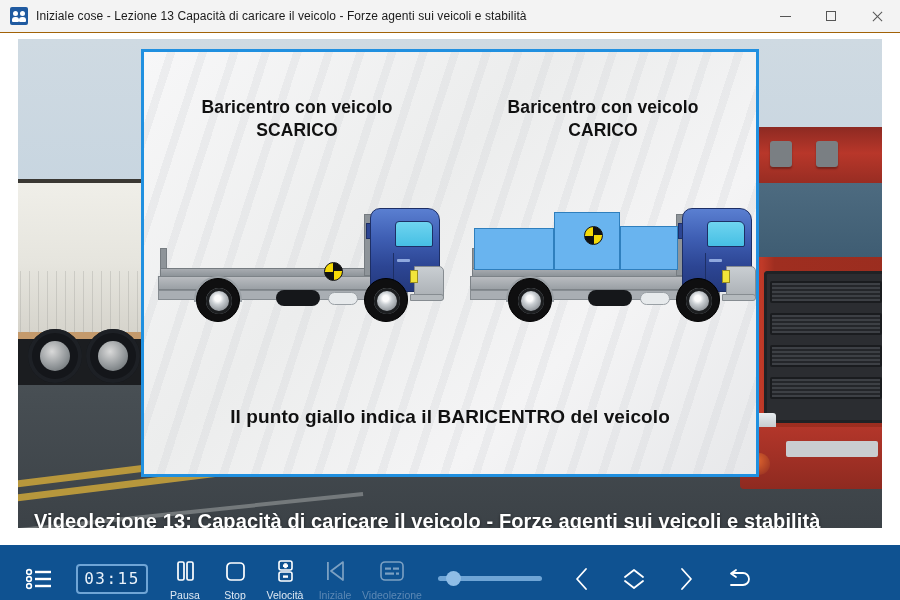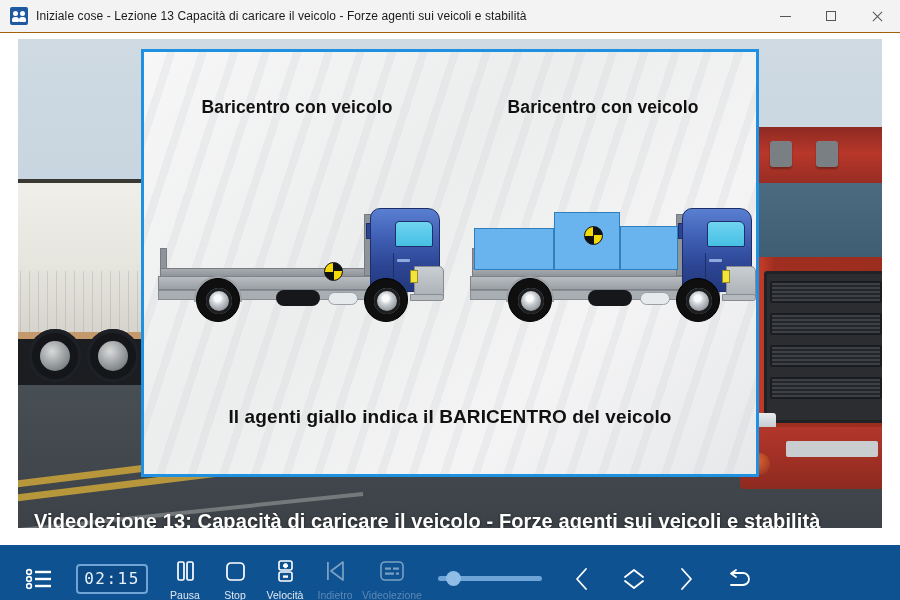--- a/index.html
+++ b/index.html
@@ -441,23 +441,25 @@
             <div class="plate"></div>
           </div>
         <div class="fog"></div>
       </div>
 
       <div class="slide">
 
         <div class="slide-heads">
           <div class="slide-head">
             <span>Baricentro con veicolo</span>
+            <span class="l2">SCARICO</span>
           </div>
           <div class="slide-head">
             <span>Baricentro con veicolo</span>
+            <span class="l2">CARICO</span>
           </div>
         </div>
 
         <div class="trucks">
 
           <div class="truck left">
             <div class="t-headboard"></div>
             <div class="t-bedrail"></div>
             <div class="t-chassis"></div>
             <div class="t-chassis-lower"></div>
@@ -502,21 +504,21 @@
             <div class="t-arch"></div>
             <div class="t-tank"></div>
             <div class="t-box"></div>
             <div class="t-wheel rear"></div>
             <div class="t-wheel front"></div>
             <div class="cog right-pos"></div>
           </div>
 
         </div>
 
-        <div class="slide-caption">Il agenti giallo indica il BARICENTRO del veicolo</div>
+        <div class="slide-caption">Il punto giallo indica il BARICENTRO del veicolo</div>
       </div>
 
       <div class="lesson-strip">
         <div class="lesson-text">Videolezione 13: Capacità di caricare il veicolo - Forze agenti sui veicoli e stabilità</div>
       </div>
 
     </div>
   </div>
 
   <div class="toolbar">
@@ -527,21 +529,21 @@
           <circle cx="3" cy="4" r="2.4" fill="none" stroke="#ffffff" stroke-width="1.6"></circle>
           <circle cx="3" cy="11" r="2.4" fill="none" stroke="#ffffff" stroke-width="1.6"></circle>
           <circle cx="3" cy="18" r="2.4" fill="none" stroke="#ffffff" stroke-width="1.6"></circle>
           <rect x="9" y="2.8" width="16" height="2.4" fill="#ffffff"></rect>
           <rect x="9" y="9.8" width="16" height="2.4" fill="#ffffff"></rect>
           <rect x="9" y="16.8" width="16" height="2.4" fill="#ffffff"></rect>
         </svg>
       </span>
     </div>
 
-    <div class="timer">02:15</div>
+    <div class="timer">03:15</div>
 
 
     <div class="tb-item">
       <span class="ic">
         <svg width="26" height="26" viewBox="0 0 26 26">
           <rect x="6" y="4" width="6" height="18" rx="1.5" fill="none" stroke="#ffffff" stroke-width="1.7"></rect>
           <rect x="15" y="4" width="6" height="18" rx="1.5" fill="none" stroke="#ffffff" stroke-width="1.7"></rect>
         </svg>
       </span>
       <span class="lbl">Pausa</span>
@@ -569,21 +571,21 @@
       <span class="lbl">Velocità</span>
     </div>
 
     <div class="tb-item disabled">
       <span class="ic">
         <svg width="26" height="26" viewBox="0 0 26 26">
           <rect x="5" y="4" width="1.8" height="18" fill="#ffffff"></rect>
           <path d="M21 4 L9 13 L21 22 Z" fill="none" stroke="#ffffff" stroke-width="1.7" stroke-linejoin="round"></path>
         </svg>
       </span>
-      <span class="lbl">Indietro</span>
+      <span class="lbl">Iniziale</span>
     </div>
 
 
     <div class="tb-item disabled">
       <span class="ic">
         <svg width="28" height="24" viewBox="0 0 28 24">
           <rect x="3" y="3" width="22" height="18" rx="4" fill="none" stroke="#ffffff" stroke-width="1.6"></rect>
           <rect x="7" y="8.5" width="6" height="2.2" fill="#ffffff"></rect>
           <rect x="15" y="8.5" width="6" height="2.2" fill="#ffffff"></rect>
           <rect x="7" y="13.5" width="9" height="2.2" fill="#ffffff"></rect>

